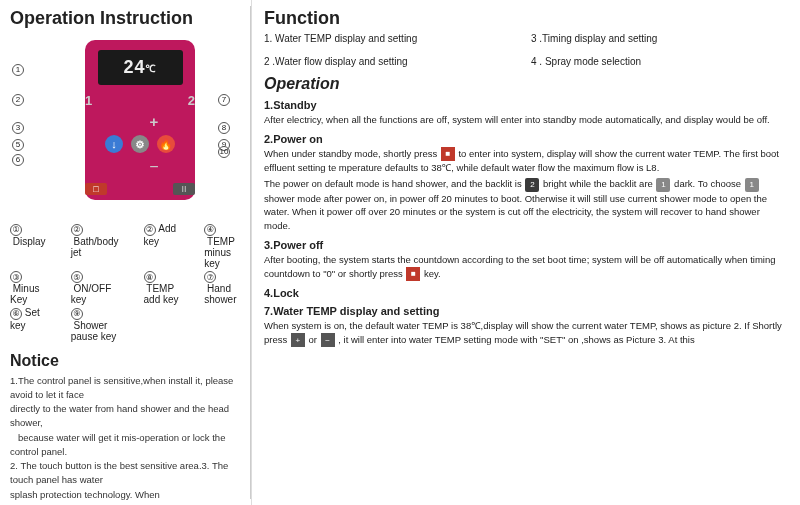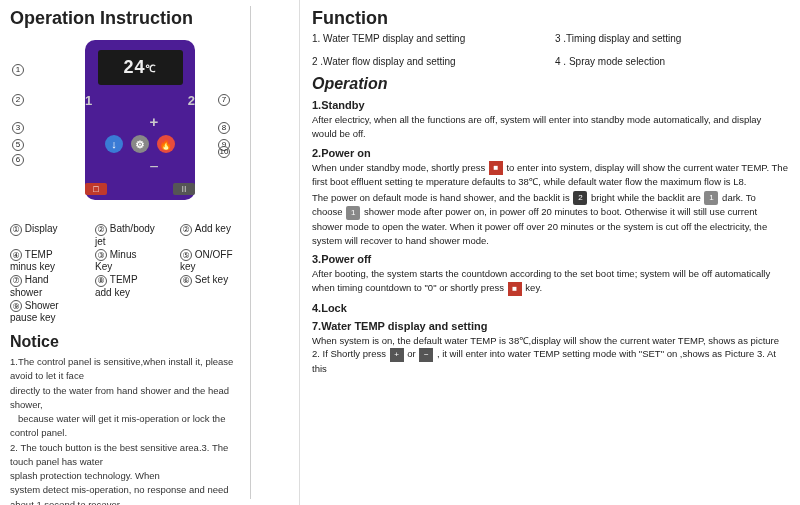--- a/index.html
+++ b/index.html
@@ -15,31 +15,30 @@
     }
     .left-panel {
       width: 250px;
       padding: 8px 10px;
       flex-shrink: 0;
     }
     .right-panel {
       flex: 1;
       padding: 8px 12px;
       border-left: 1px solid #ddd;
-      margin-left: 48px;
     }
     .section-title {
       font-size: 18px;
       font-weight: bold;
       margin-bottom: 6px;
     }
     .device-body {
       width: 110px;
       height: 160px;
-      background: #4c1d95;
+      background: #be185d;
       border-radius: 10px;
       position: relative;
       display: flex;
       flex-direction: column;
       align-items: center;
       justify-content: flex-start;
       padding-top: 10px;
     }
     .display-area {
       background: #1a1a1a;
@@ -120,21 +119,21 @@
       top: 5px;
     }
     .annot {
       position: absolute;
       font-size: 9.5px;
       color: #222;
       white-space: nowrap;
     }
     .legend-area {
       display: grid;
-      grid-template-columns: 1fr 1fr 1fr;
+      grid-template-columns: 1fr 1fr 1fr 1fr;
       gap: 2px 25px;
       font-size: 10px;
       margin-top: 4px;
     }
     .circle-num {
       display: inline-flex;
       align-items: center;
       justify-content: center;
       width: 12px;
       height: 12px;
@@ -270,22 +269,22 @@
     </div>
   </div>
 
   <div class="legend-area" style="margin-top:8px;">
     <div><span class="circle-num">①</span>&nbsp;Display</div>
     <div><span class="circle-num">②</span>&nbsp;Bath/body jet</div>
     <div><span class="circle-num">②</span>&nbsp;Add key</div>
     <div><span class="circle-num">④</span>&nbsp;TEMP minus key</div>
     <div><span class="circle-num">③</span>&nbsp;Minus Key</div>
     <div><span class="circle-num">⑤</span>&nbsp;ON/OFF key</div>
+    <div><span class="circle-num">⑧</span>&nbsp;TEMP add key</div>
     <div><span class="circle-num">⑦</span>&nbsp;Hand shower</div>
-    <div><span class="circle-num">⑧</span>&nbsp;TEMP add key</div>
     <div><span class="circle-num">⑥</span>&nbsp;Set key</div>
     <div><span class="circle-num">⑨</span>&nbsp;Shower pause key</div>
   </div>
 
   <div class="notice-title">Notice</div>
   <div class="notice-text">
     1.The control panel is sensitive,when install it, please avoid to let it face<br>
     directly to the water from hand shower and the head shower,<br>
     &nbsp;&nbsp;&nbsp;because water will get it  mis-operation or lock the control panel.<br>
     2. The touch button is the best sensitive area.3. The touch panel has water<br>

